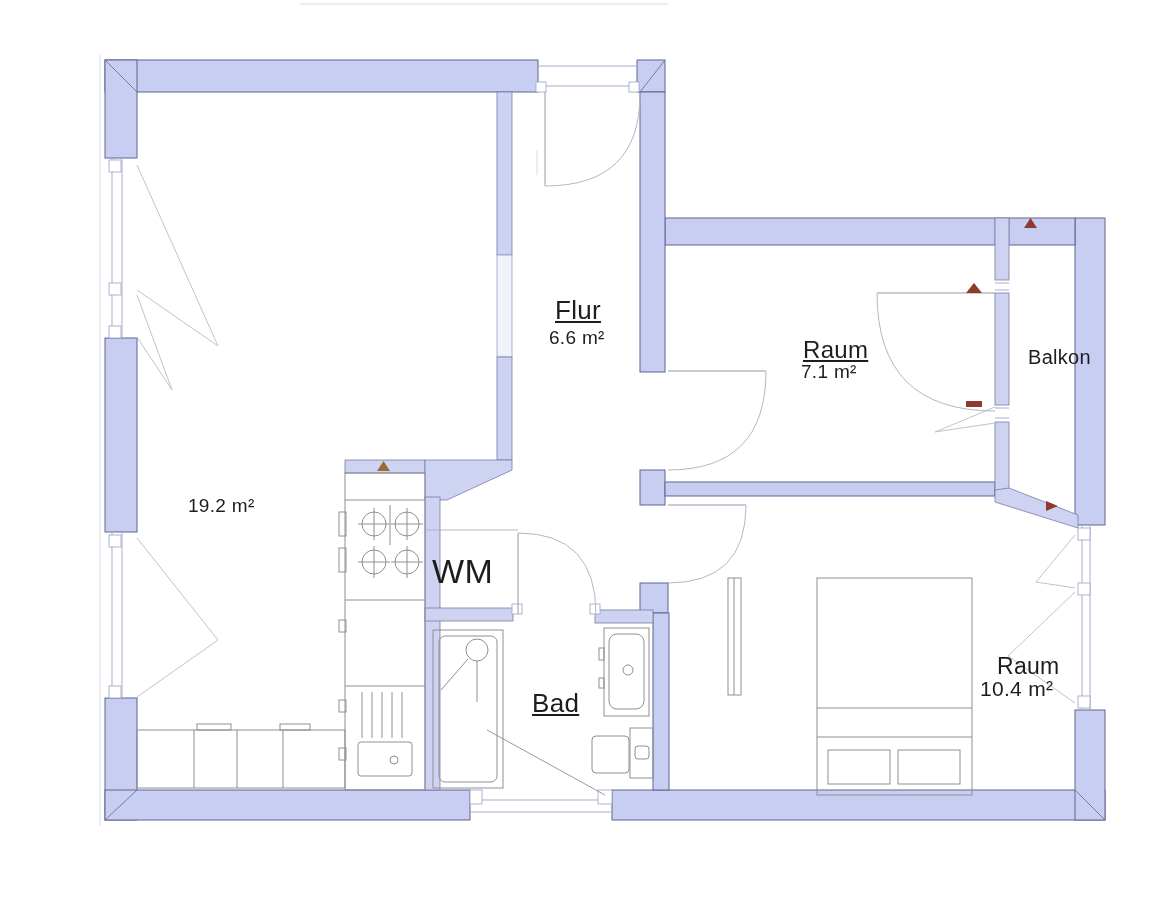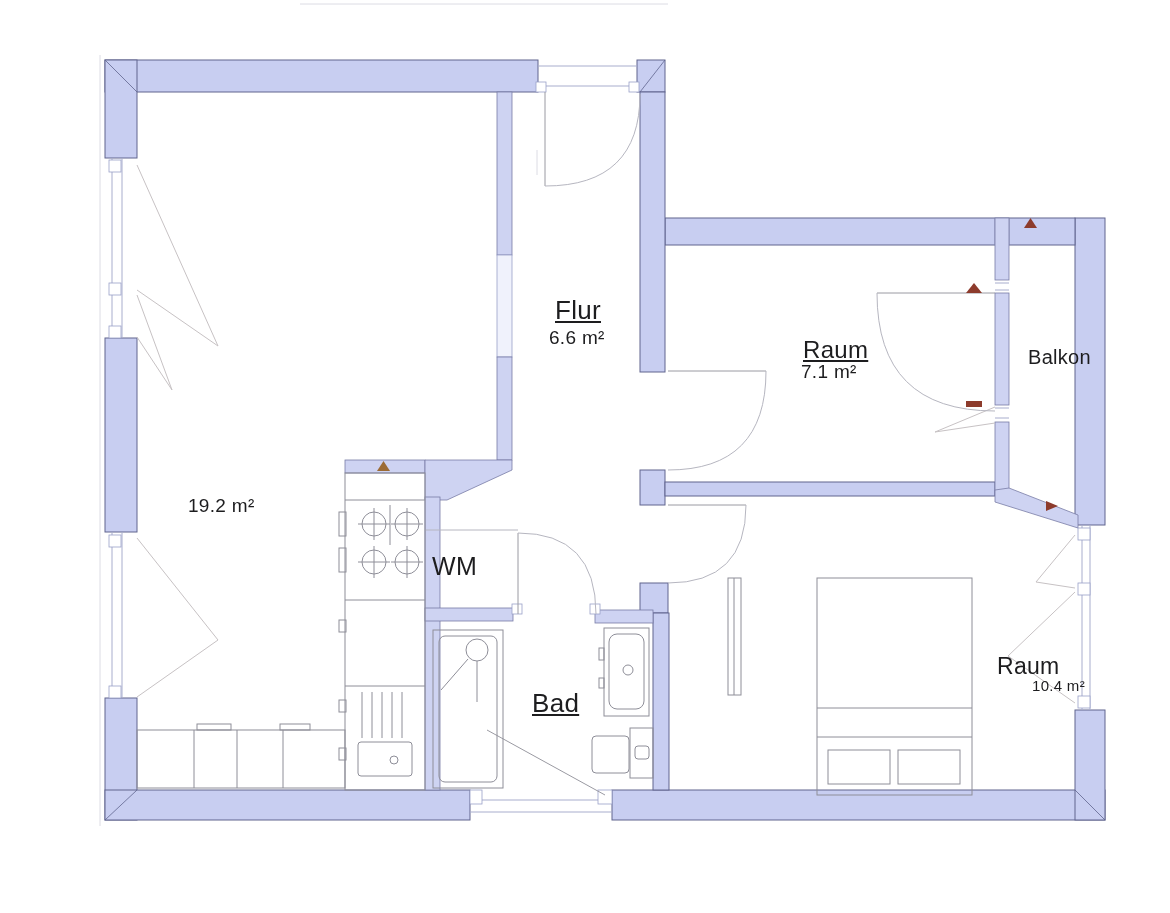--- a/index.html
+++ b/index.html
@@ -250,19 +250,19 @@
   <div class="lbl room-area" style="left:188px;top:495px;">19.2 m²</div>
 
   <div class="lbl room-name" style="left:555px;top:295px;">Flur</div>
   <div class="lbl room-area" style="left:549px;top:327px;">6.6 m²</div>
 
   <div class="lbl room-name" style="left:803px;top:336px;font-size:24px;">Raum</div>
   <div class="lbl room-area" style="left:801px;top:361px;">7.1 m²</div>
 
   <div class="lbl" style="left:1028px;top:346px;font-size:20px;">Balkon</div>
 
-  <div class="lbl" style="left:432px;top:552px;font-size:25px;">WM</div>
+  <div class="lbl" style="left:432px;top:552px;font-size:34px;">WM</div>
 
   <div class="lbl room-name" style="left:532px;top:688px;">Bad</div>
 
   <div class="lbl" style="left:997px;top:653px;font-size:23px;">Raum</div>
-  <div class="lbl" style="left:1032px;top:677px;font-size:15px;">10.4 m²</div>
+  <div class="lbl" style="left:980px;top:677px;font-size:21px;">10.4 m²</div>
 </div>
 
 </body></html>

